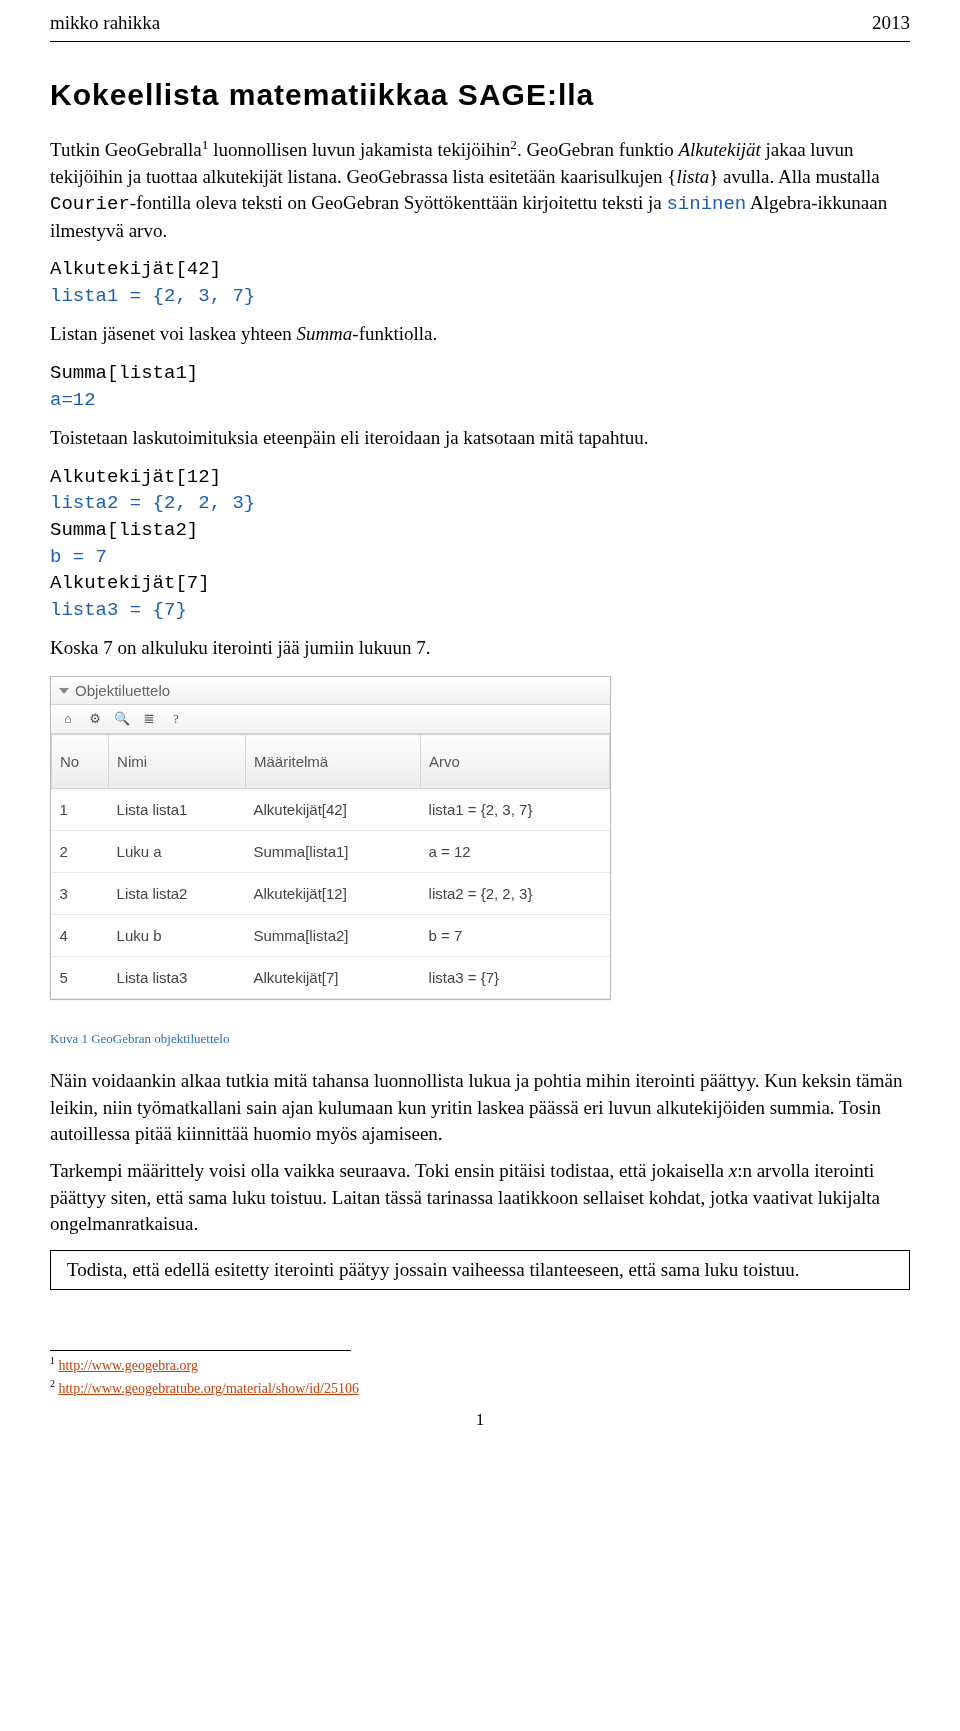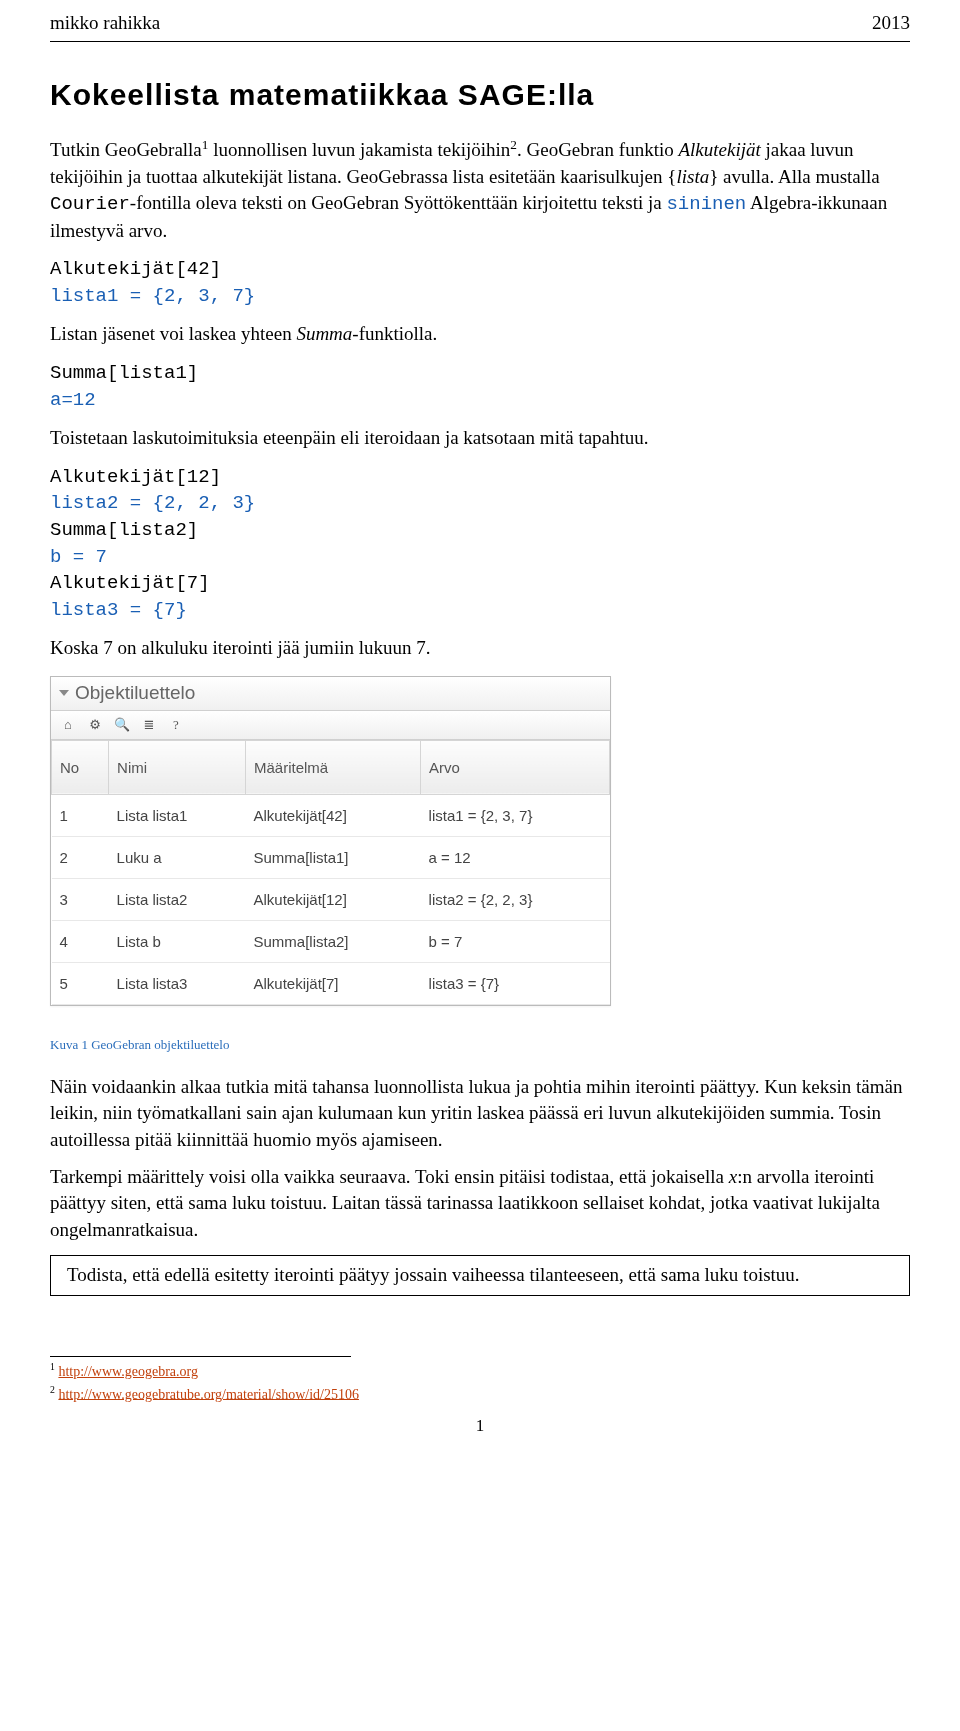--- a/index.html
+++ b/index.html
@@ -45,21 +45,21 @@
       width: 65%;
       background: #f6f6f6;
       box-shadow: 0 1px 2px rgba(0,0,0,0.05);
     }
     .tbl-title {
       display: flex;
       align-items: center;
       gap: 6px;
       color: #666;
       font-family: Arial, sans-serif;
-      font-size: 19px;
+      font-size: 15px;
       padding: 3px 8px;
       border-bottom: 1px solid #d0d0d0;
       background: linear-gradient(#fff,#f0f0f0);
     }
     .tbl-title .tri {
       width: 0; height: 0;
       border-left: 5px solid transparent;
       border-right: 5px solid transparent;
       border-top: 6px solid #888;
     }
@@ -197,21 +197,21 @@
         <td>a = 12</td>
       </tr>
       <tr>
         <td>3</td>
         <td>Lista lista2</td>
         <td>Alkutekijät[12]</td>
         <td>lista2 = {2, 2, 3}</td>
       </tr>
       <tr>
         <td>4</td>
-        <td>Lista b</td>
+        <td>Luku b</td>
         <td>Summa[lista2]</td>
         <td>b = 7</td>
       </tr>
       <tr>
         <td>5</td>
         <td>Lista lista3</td>
         <td>Alkutekijät[7]</td>
         <td>lista3 = {7}</td>
       </tr>
     </tbody>

